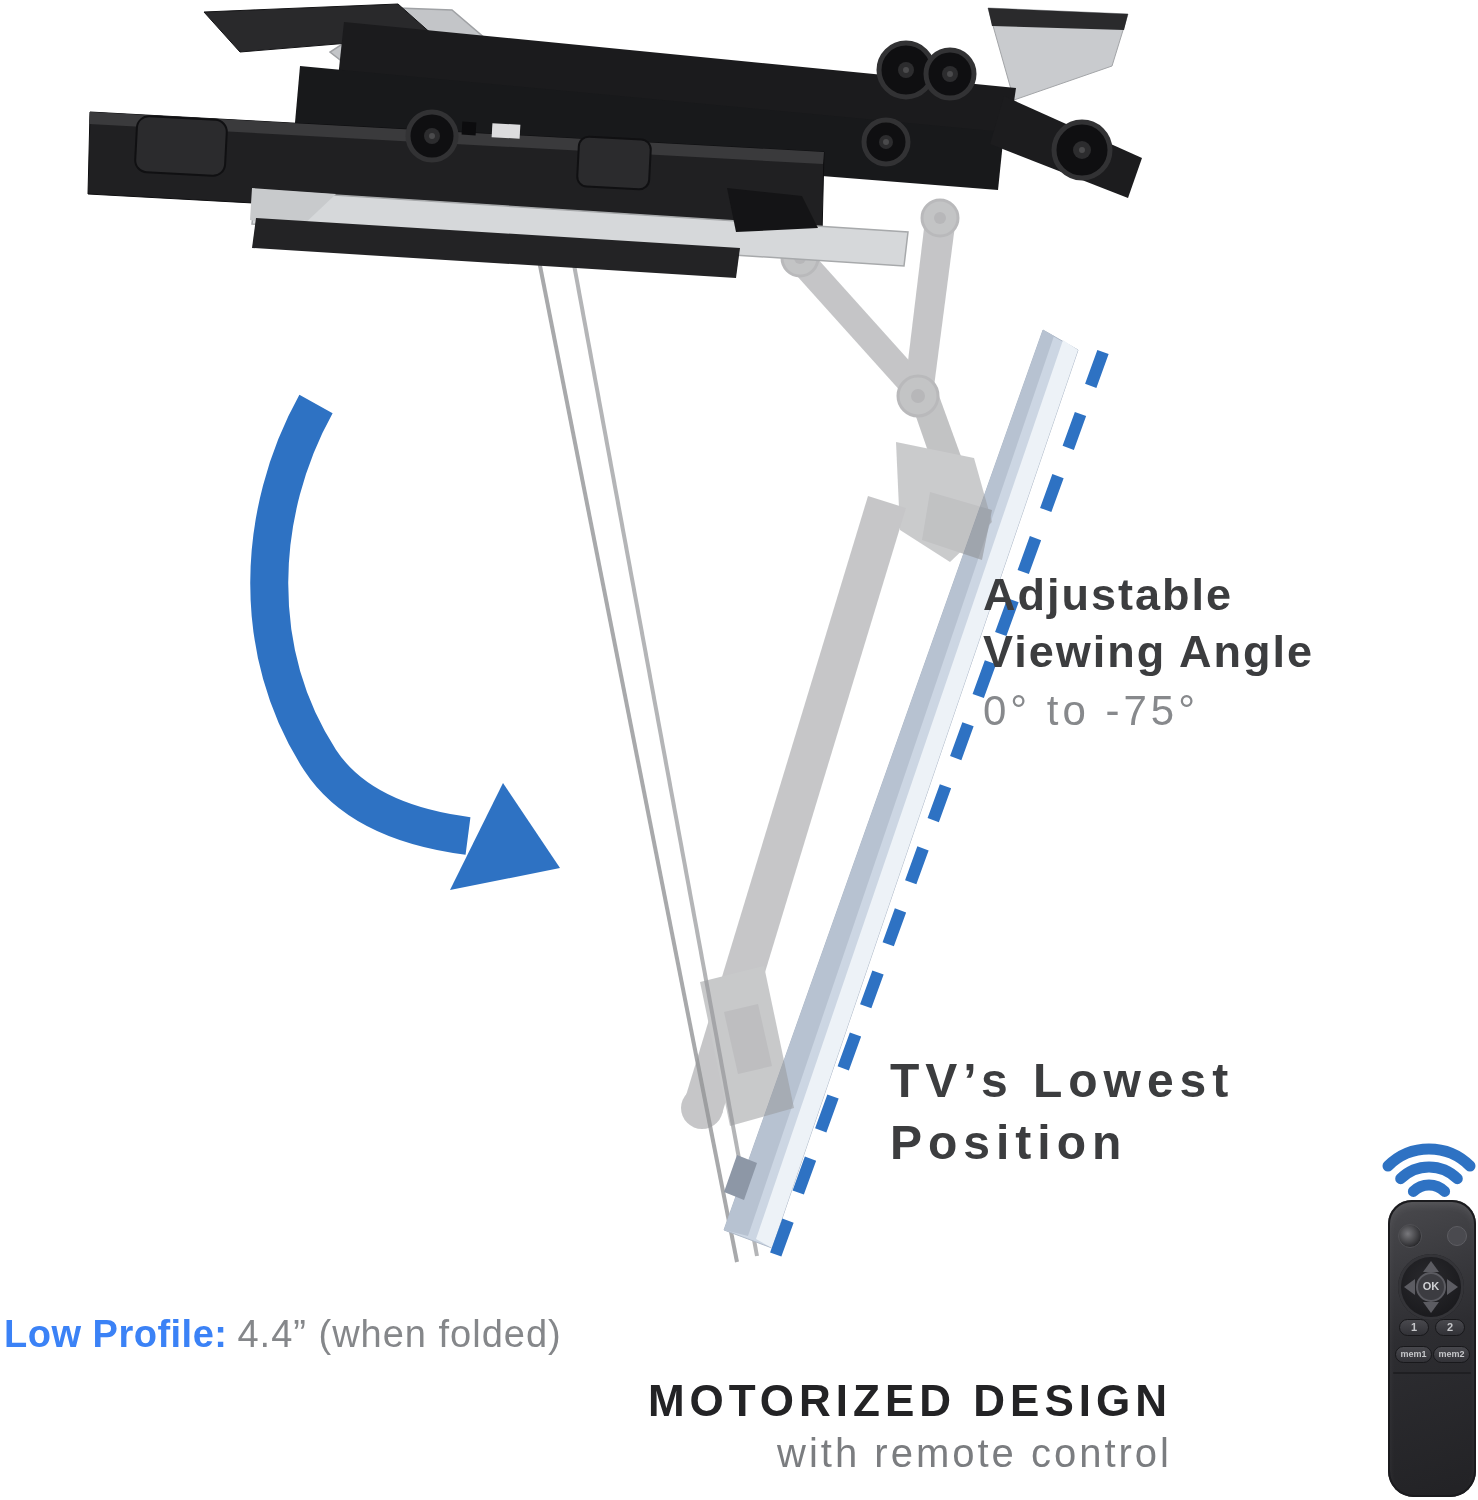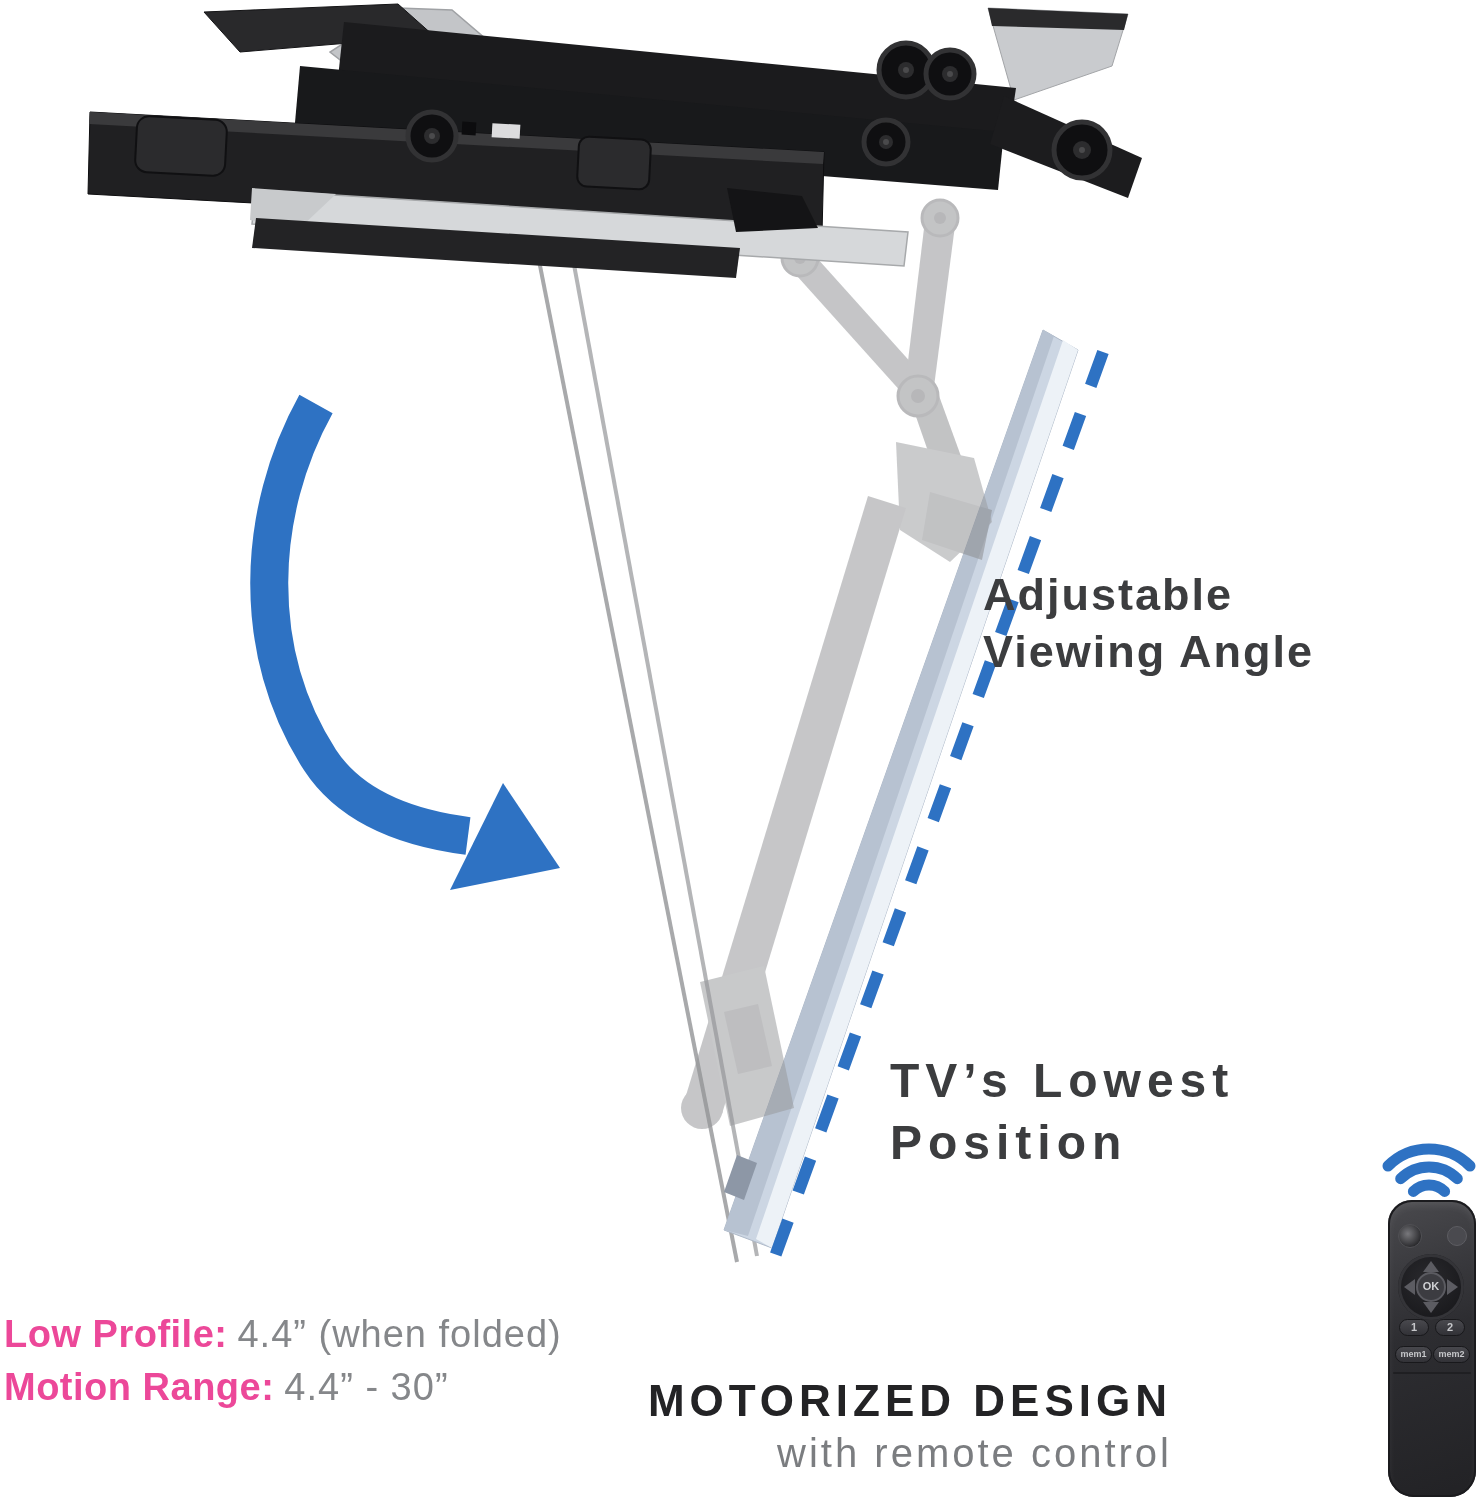--- a/index.html
+++ b/index.html
@@ -23,21 +23,21 @@
     letter-spacing:4px; color:#87898c;
   }
   .callout-lp {
     position:absolute; left:890px; top:1050px; color:#3c3d3f;
   }
   .callout-lp .lp-line {
     font-size:48px; font-weight:700; line-height:62px; letter-spacing:6px;
   }
   .specs { position:absolute; left:4px; top:1308px; }
   .spec-row { font-size:38px; line-height:53px; white-space:nowrap; }
-  .spec-label { font-weight:700; color:#ec4899; letter-spacing:0.5px;text-align:center; }
+  .spec-label { font-weight:700; color:#3b82f6; letter-spacing:0.5px;text-align:center; }
   .spec-value { font-weight:400; color:#85878a; letter-spacing:1px; margin-left:10px;margin-top:35px; }
 
   .feature {
     position:absolute; right:306px; top:1374px; text-align:right; white-space:nowrap;
   }
   .feature-title {
     font-size:44px; font-weight:700; letter-spacing:5px; line-height:54px; color:#232325;
   }
   .feature-sub {
     font-size:40px; font-weight:400; letter-spacing:3px; line-height:50px; color:#7b7d80;
@@ -188,33 +188,31 @@
     <g fill="none" stroke="#2e72c3" stroke-width="11" stroke-linecap="round">
       <path d="M 1413.4 1191.4 A 22 22 0 0 1 1444.6 1191.4"></path>
       <path d="M 1400.7 1178.7 A 40 40 0 0 1 1457.3 1178.7"></path>
       <path d="M 1388 1166 A 58 58 0 0 1 1470 1166"></path>
     </g>
   </svg>
 
   <div class="callout-va">
     <div class="va-line">Adjustable</div>
     <div class="va-line">Viewing Angle</div>
+    <div class="va-value">0° to -75°</div>
   </div>
 
   <div class="callout-lp">
     <div class="lp-line">TV’s Lowest</div>
     <div class="lp-line">Position</div>
   </div>
 
   <div class="specs">
     <div class="spec-row">
       <span class="spec-label">Low Profile:</span><span class="spec-value">4.4” (when folded)</span>
-    </div>
-    <div class="spec-row">
-      <span class="spec-label">Motion Range:</span><span class="spec-value">4.4” - 30”</span>
     </div>
   </div>
 
   <div class="feature">
     <div class="feature-title">MOTORIZED DESIGN</div>
     <div class="feature-sub">with remote control</div>
   </div>
 
   <div class="remote">
     <div class="ir-lens"></div>

